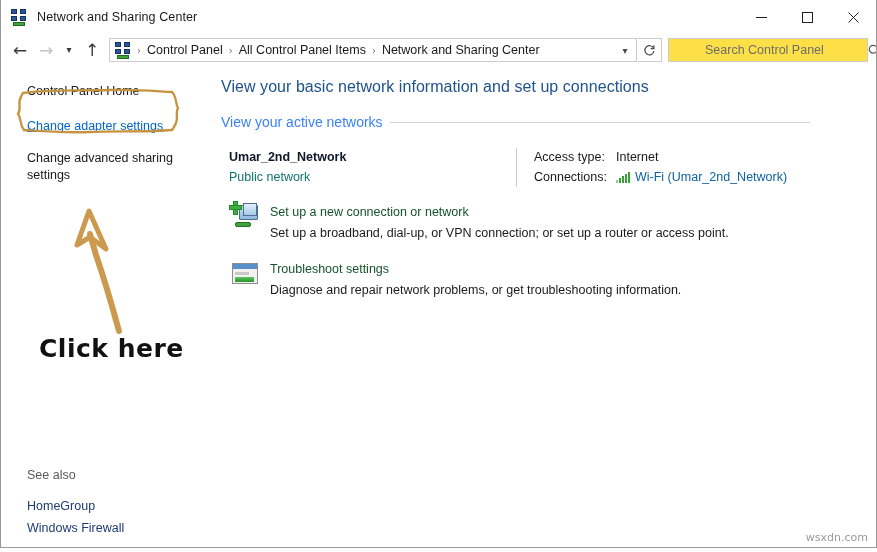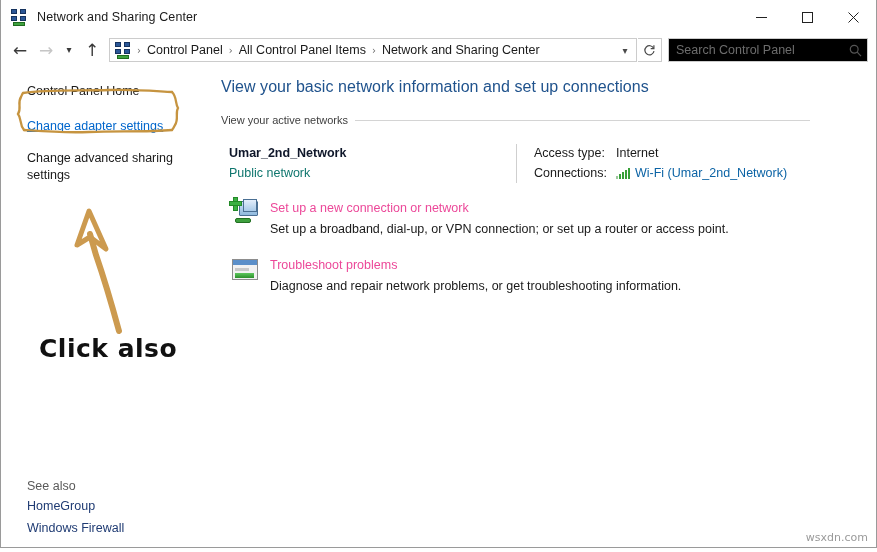--- a/index.html
+++ b/index.html
@@ -151,24 +151,25 @@
     display: flex; align-items: center; justify-content: center;
     background: #fff;
     flex: none;
     color: #4a4a4a;
   }
   .searchbox {
     width: 200px;
     height: 24px;
     margin-left: 6px;
     border: 1px solid #cccccc;
-    background: #000000;
-    display: flex;
-    align-items: center;
-    flex: none;
+    background: #fde047;
+    display: flex;
+    align-items: center;
+    flex: none;
+    padding-left: 29px;
   }
   .search-input {
     flex: 1;
     border: none;
     outline: none;
     font-size: 12.5px;
     font-family: "Liberation Sans", sans-serif;
     color: #6d6d6d;
     padding-left: 7px;
     background: transparent;
@@ -208,21 +209,21 @@
   .see-also {
     position: absolute;
     left: 0;
     bottom: 11px;
     width: 210px;
   }
   .see-also-title {
     font-size: 12.5px;
     color: #5a5a5a;
     padding-left: 26px;
-    margin-bottom: 2px;
+    margin-bottom: 13px;
   }
   .see-also-link {
     font-size: 12.5px;
     color: #1f3b73;
     padding-left: 26px;
     line-height: 22px;
     display: block;
     cursor: default;
   }
 
@@ -270,22 +271,22 @@
     letter-spacing: 0.05px;
   }
 
   .sec-head {
     display: flex;
     align-items: center;
     margin: 18px 0 0 10px;
     padding-right: 66px;
   }
   .sec-head-label {
-    font-size: 11px;
-    color: #404040;
+    font-size: 14px;
+    color: #3b82f6;
     white-space: nowrap;
     padding-right: 7px;
   }
   .sec-head-rule {
     flex: 1;
     height: 1px;
     background: #d4d4d4;
   }
 
   .netrow {
@@ -359,21 +360,21 @@
   }
   .task-icon {
     width: 32px; height: 32px;
     flex: none;
     margin-right: 9px;
     position: relative;
   }
   .task-body { padding-top: 1px; }
   .task-title {
     font-size: 12.5px;
-    color: #ec4899;
+    color: #14532d;
     line-height: 17px;
     cursor: default;
     display: inline-block;
   }
   .task-desc {
     font-size: 12.5px;
     color: #1a1a1a;
     line-height: 21px;
     margin-top: 2px;
   }
@@ -549,21 +550,21 @@
         </svg>
       </div>
 
       <div class="hand-arrow">
         <svg width="90" height="130" viewBox="0 0 90 130">
           <path d="M58,126 C52,104 44,76 35,50 C33,43 31,36 29,29" fill="none" stroke="#cc9a4f" stroke-width="6" stroke-linecap="round"></path>
           <path d="M28,6 L16,40 L29,32 L45,44 Z" fill="none" stroke="#cc9a4f" stroke-width="5" stroke-linejoin="round" stroke-linecap="round"></path>
         </svg>
       </div>
 
-      <div class="click-here">Click also</div>
+      <div class="click-here">Click here</div>
 
       <div class="see-also">
         <div class="see-also-title">See also</div>
         <span class="see-also-link">HomeGroup</span>
         <span class="see-also-link">Windows Firewall</span>
       </div>
     </div>
 
     <div class="content">
 
@@ -614,21 +615,21 @@
       </div>
 
       <div class="task">
         <div class="task-icon ic-trouble">
           <span class="frame"></span>
             <span class="titlebar2"></span>
           <span class="bar1"></span>
             <span class="bar2"></span>
         </div>
         <div class="task-body">
-          <span class="task-title">Troubleshoot problems</span>
+          <span class="task-title">Troubleshoot settings</span>
           <div class="task-desc">Diagnose and repair network problems, or get troubleshooting information.</div>
         </div>
       </div>
 
       <div class="watermark">wsxdn.com</div>
     </div>
   </div>
 </div>
 
 </body></html>

